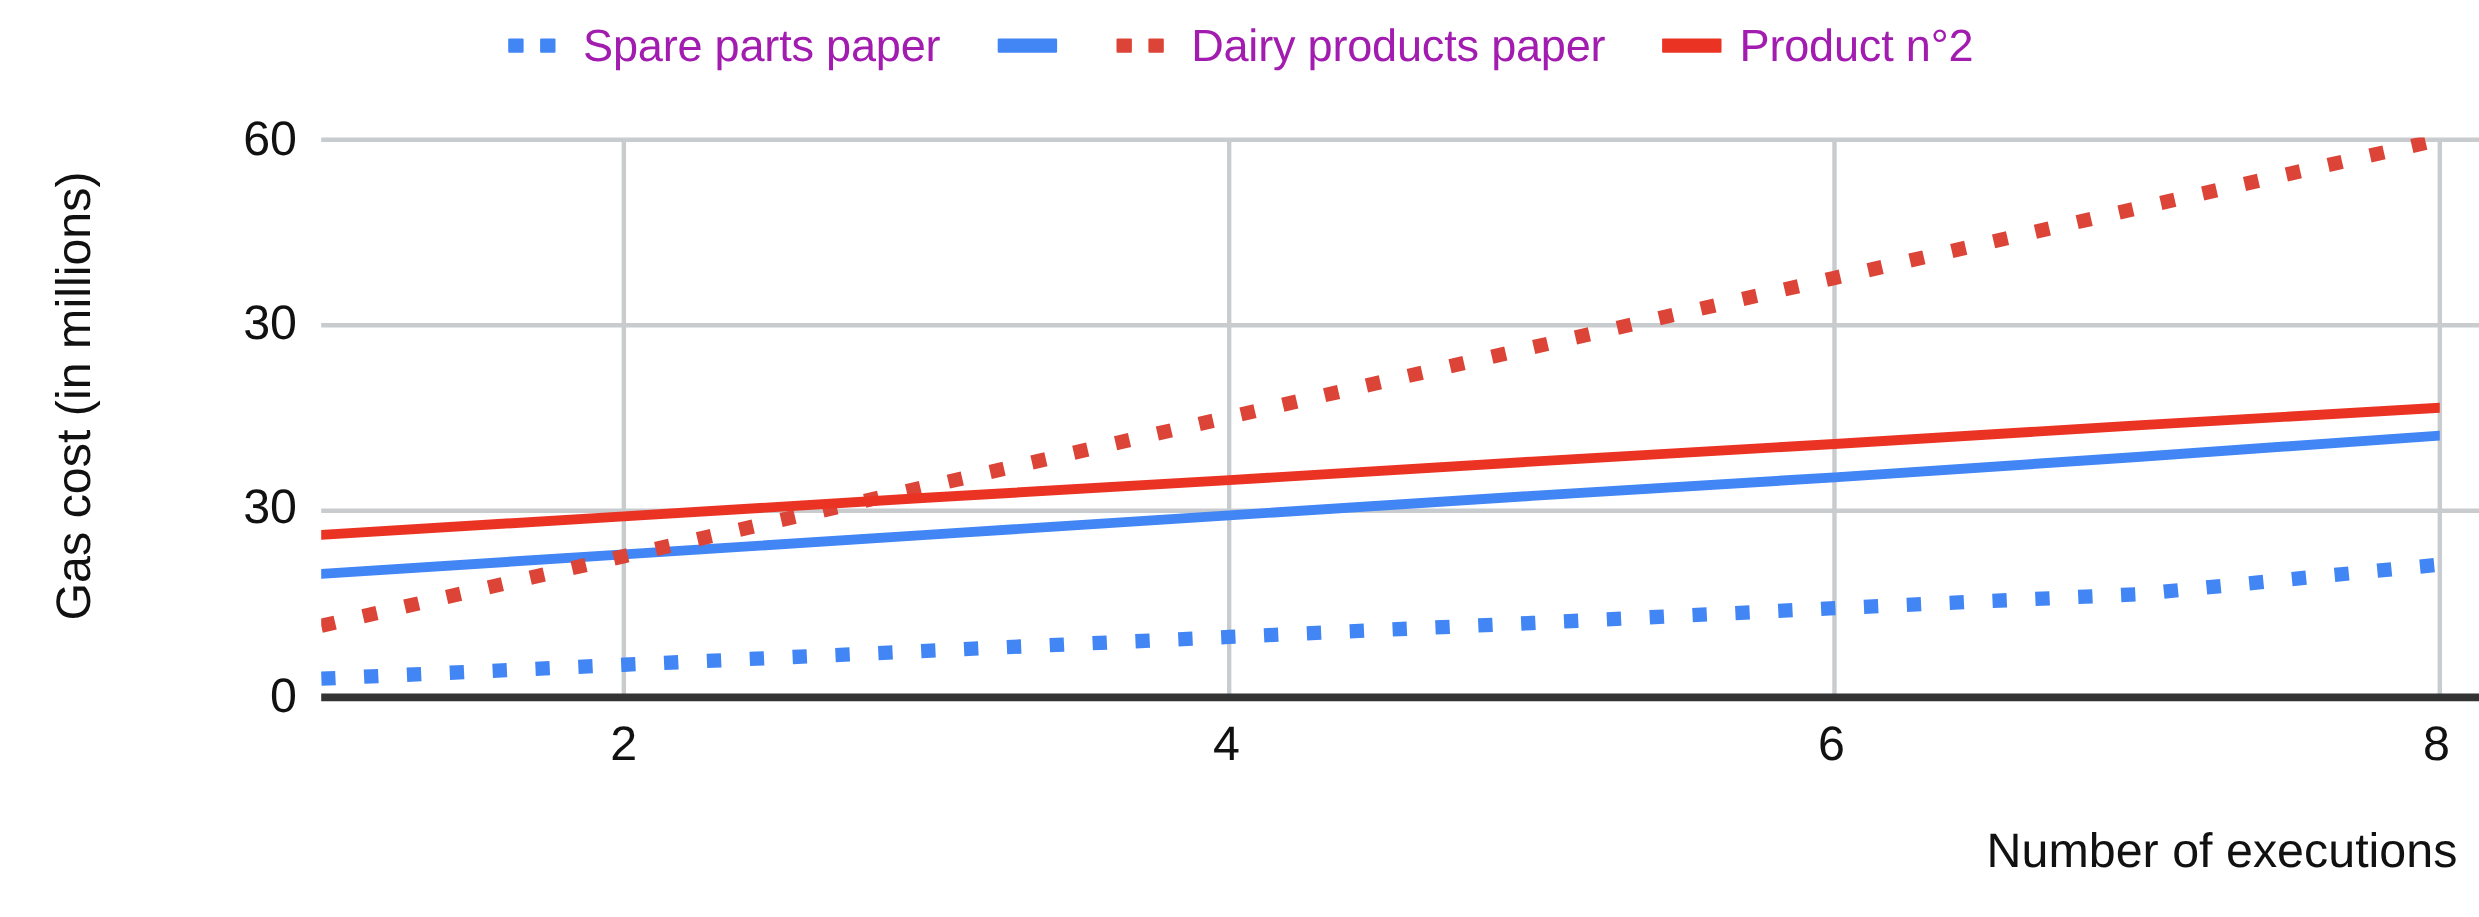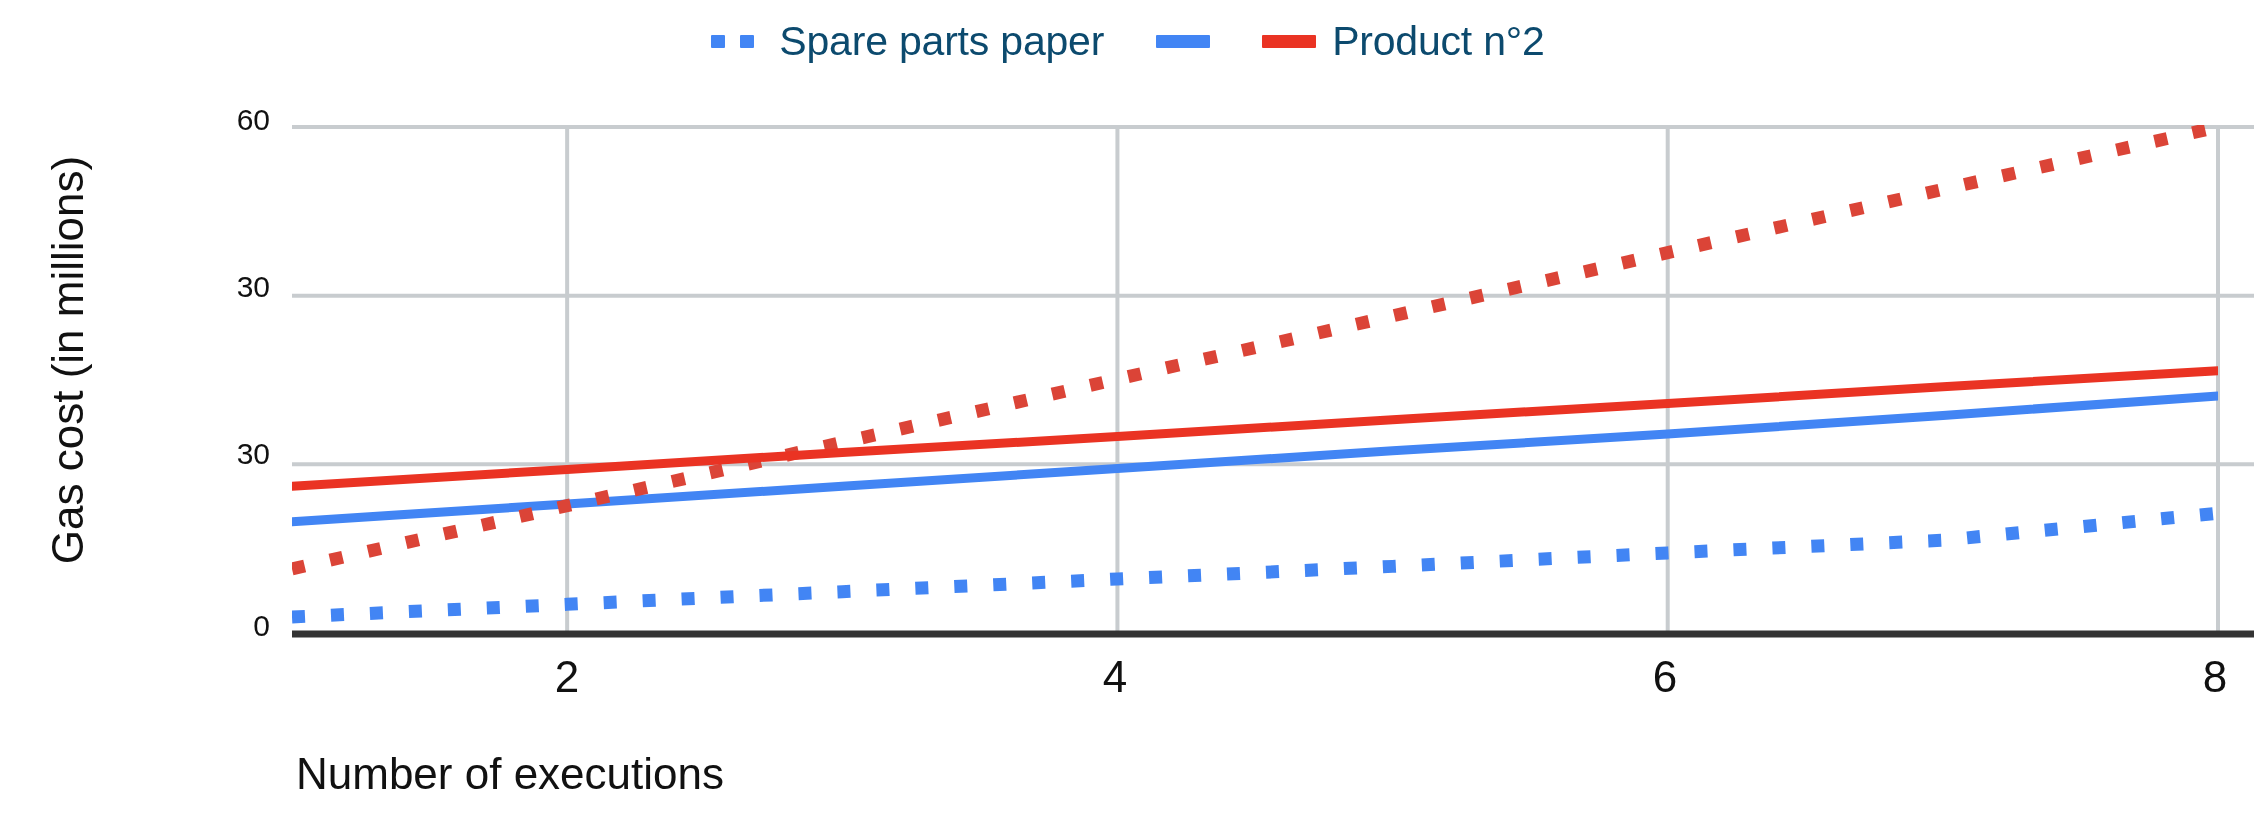--- a/index.html
+++ b/index.html
@@ -60,55 +60,55 @@
     top: 0;
     width: 14px;
     height: 13px;
     border-radius: 1px;
   }
   .legend-swatch.dotted span.d1 { left: 2px; }
   .legend-swatch.dotted span.d2 { left: 31px; }
   .legend-label {
     font-size: 41px;
     line-height: 1;
-    color: #0c4a6e;
+    color: #a21caf;
     letter-spacing: -0.2px;
   }
 
   
   .y-axis-title {
     position: absolute;
     left: -212px;
     top: 338px;
     width: 560px;
     text-align: center;
     transform: rotate(-90deg);
     transform-origin: center center;
     font-size: 44px;
     line-height: 1;
     color: #111111;
     white-space: nowrap;
   }
   .x-axis-title {
     position: absolute;
-    left: 296px;
+    left: 308px;
     top: 752px;
     width: 1926px;
-    text-align: left;
+    text-align: right;
     font-size: 44px;
     line-height: 1;
     color: #111111;
     white-space: nowrap;
   }
   .ytick {
     position: absolute;
     left: 130px;
     width: 140px;
     text-align: right;
-    font-size: 30px;
+    font-size: 44px;
     line-height: 1;
     color: #111111;
   }
   .xtick {
     position: absolute;
     top: 655px;
     width: 120px;
     text-align: center;
     font-size: 44px;
     line-height: 1;
@@ -129,20 +129,27 @@
   <div class="legend">
     <div class="legend-item">
       <span class="legend-swatch dotted">
         <span class="d1" style="background:#4285F4"></span>
           <span class="d2" style="background:#4285F4"></span>
       </span>
       <span class="legend-label">Spare parts paper</span>
     </div>
     <div class="legend-item">
       <span class="legend-swatch solid" style="background:#4285F4"></span>
+    </div>
+    <div class="legend-item">
+      <span class="legend-swatch dotted">
+        <span class="d1" style="background:#DB4437"></span>
+          <span class="d2" style="background:#DB4437"></span>
+      </span>
+      <span class="legend-label">Dairy products paper</span>
     </div>
     <div class="legend-item">
       <span class="legend-swatch solid" style="background:#EA3323"></span>
       <span class="legend-label">Product n°2</span>
     </div>
   </div>
 
   <div class="y-axis-title">Gas cost (in millions)</div>
 
   <div class="ytick" style="top:105px">60</div>

